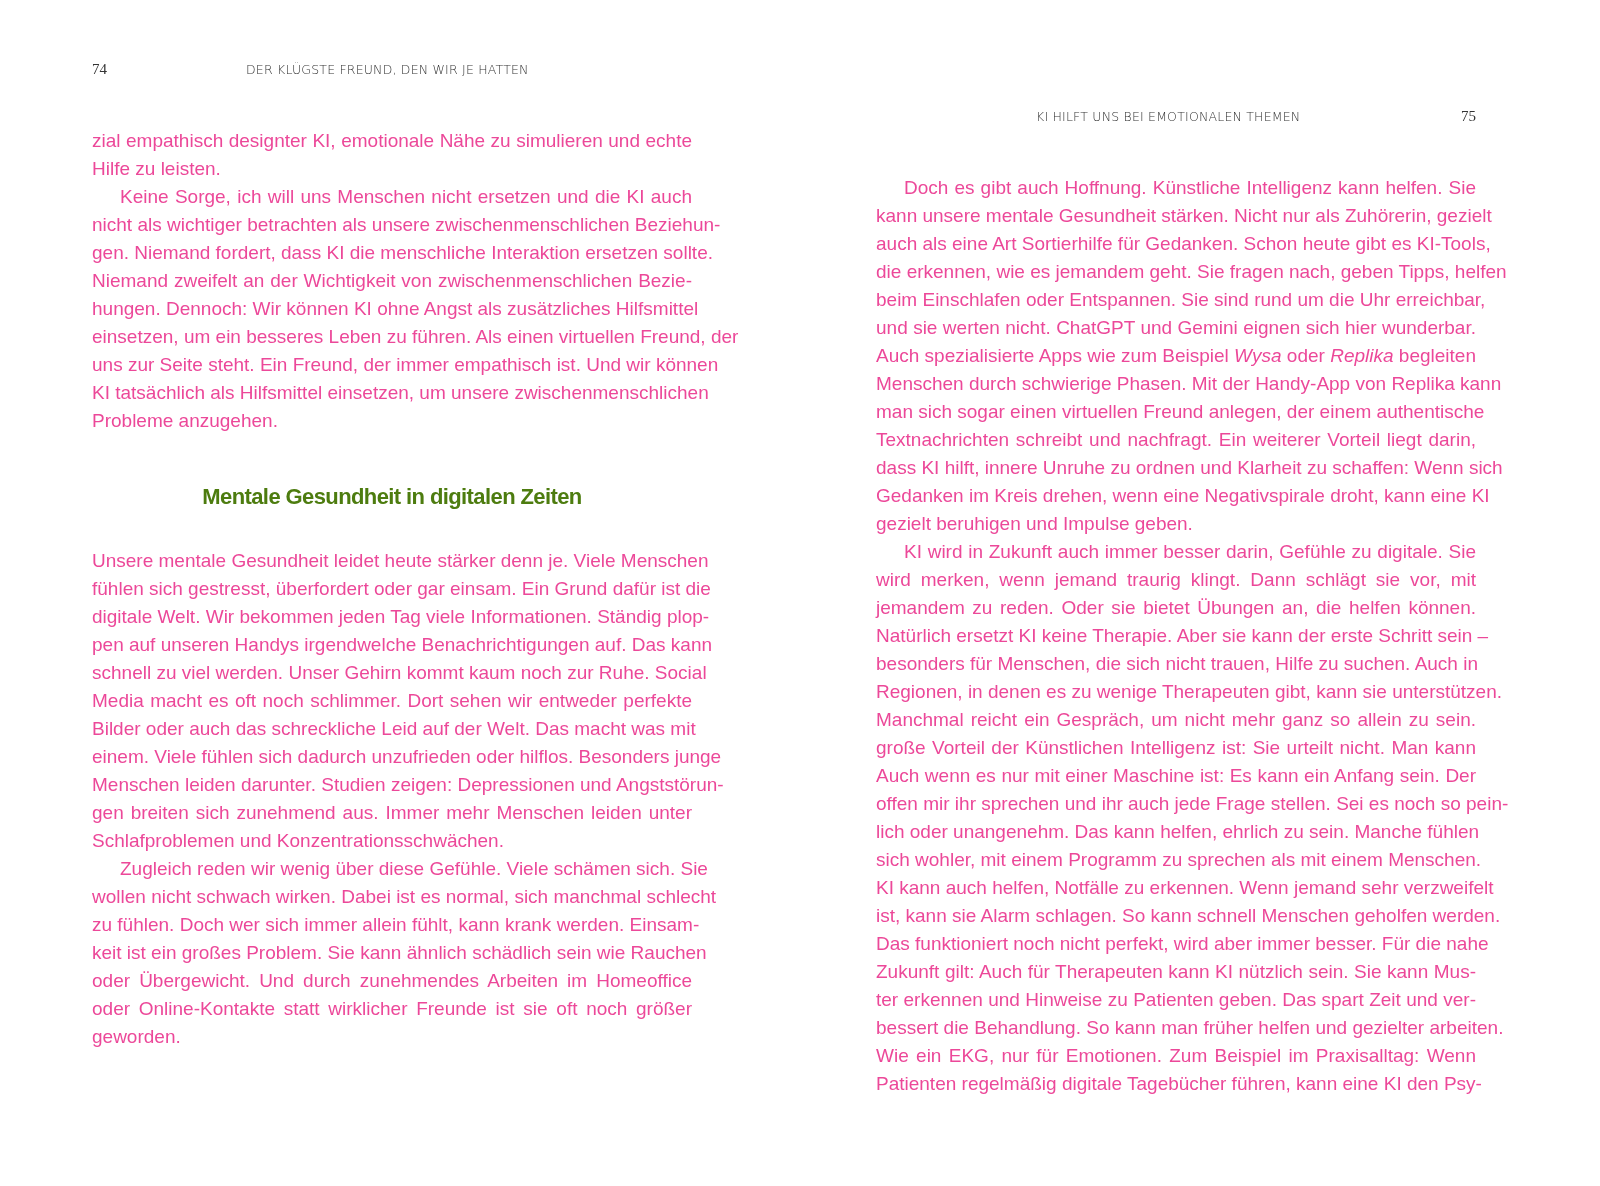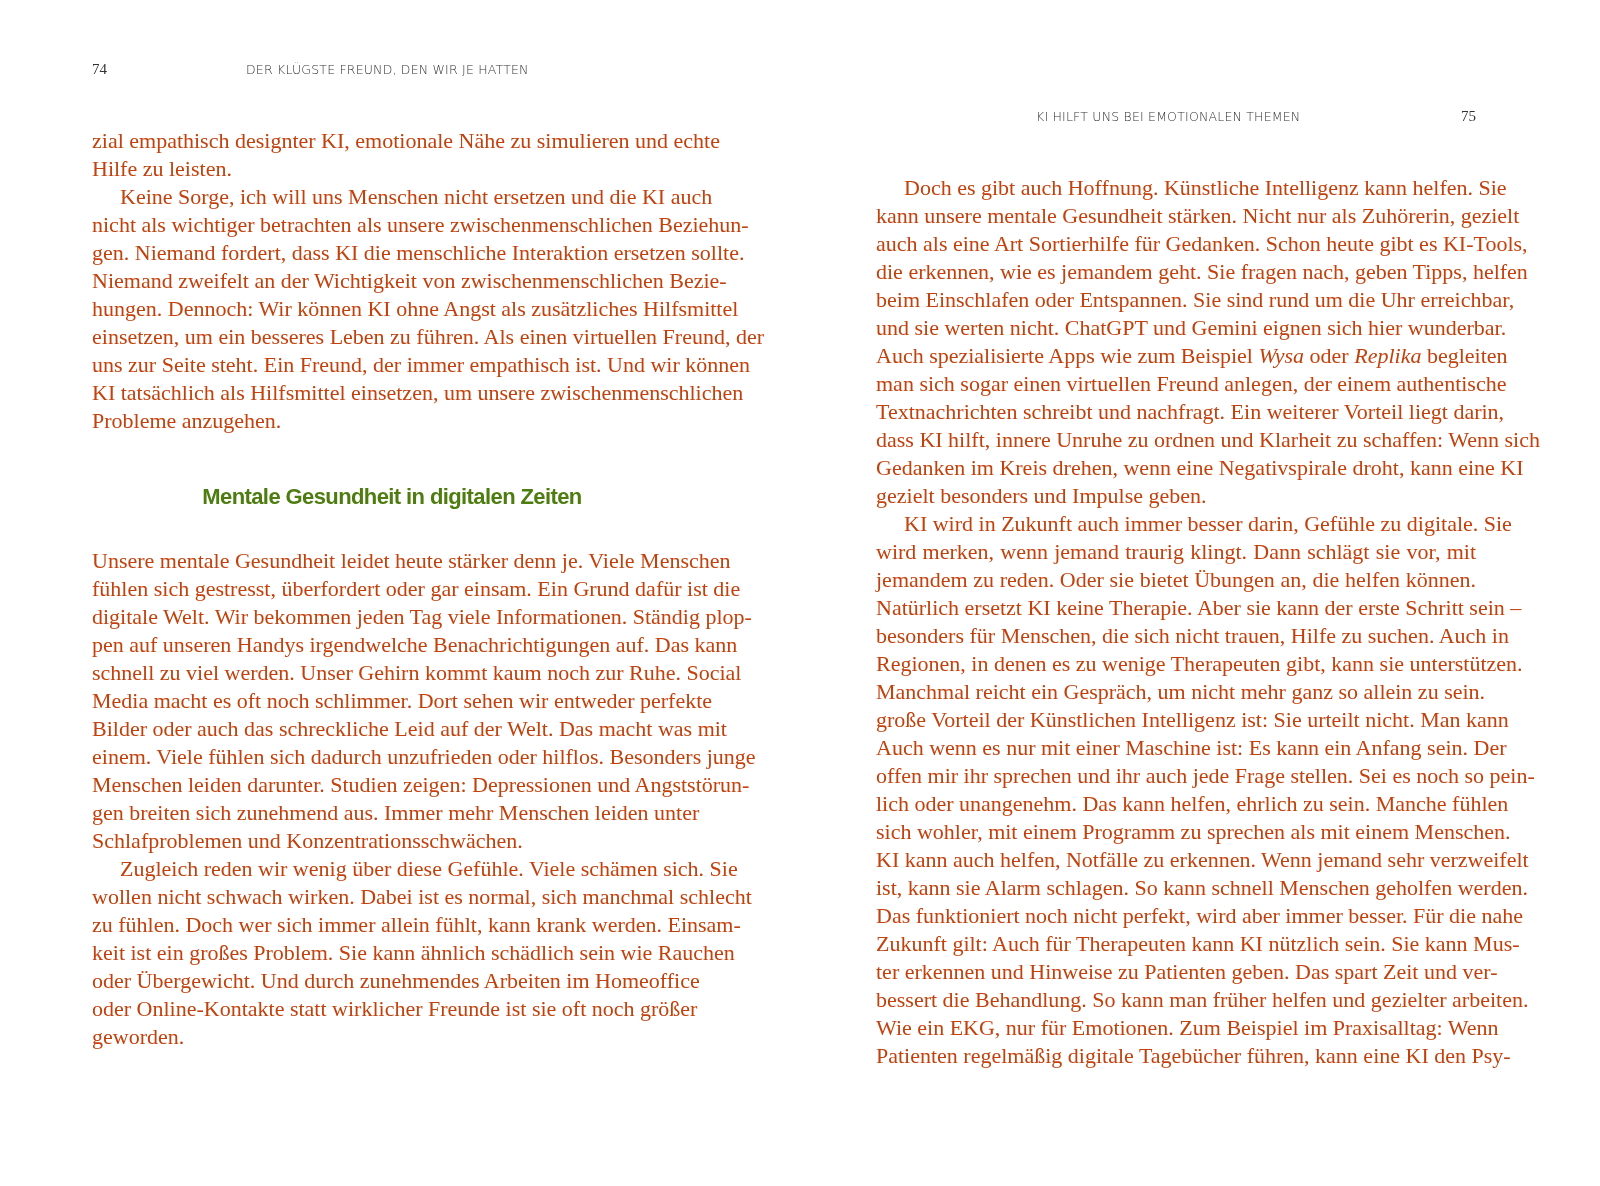--- a/index.html
+++ b/index.html
@@ -2,21 +2,21 @@
 <html><head>
   <meta charset="utf-8">
   <style>
     html, body { margin: 0; padding: 0; background: #ffffff; }
     body { width: 1600px; height: 1186px; position: relative; overflow: hidden; color: #1a1a1a; }
     .page { position: absolute; top: 0; height: 1186px; }
     .page-left { left: 0; width: 800px; }
     .page-right { left: 800px; width: 800px; margin-top: 47px; }
     .folio { position: absolute; top: 61px; font-family: "Liberation Serif", serif; font-size: 15px; color: #333; text-align: center; }
     .running-head { position: absolute; top: 62px; font-family: "DejaVu Sans", sans-serif; font-size: 12.5px; letter-spacing: 0.2px; color: #333; font-weight: 300; }
-    .body-text { position: absolute; width: 600px; font-family: Liberation Serif, serif; font-size: 22px; line-height: 28px; color: #c2410c; }
+    .body-text { position: absolute; width: 600px; font-family: Liberation Sans, sans-serif; font-size: 19px; line-height: 28px; color: #ec4899; }
     .line { display: block; white-space: nowrap; text-align: justify; text-align-last: justify; height: 28px; }
     .line.last { text-align-last: left; }
     .line.indent { padding-left: 28px; }
     .heading { position: absolute; left: 92px; width: 600px; top: 484px; text-align: center; font-family: Liberation Sans, sans-serif; font-weight: bold; font-size: 22px; letter-spacing: -0.6px; color: #4d7c0f; }
     em { font-style: italic; }
   </style>
 </head>
 <body>
 
 <div class="page page-left">
@@ -66,25 +66,26 @@
   <span class="folio" style="left:661px;">75</span>
 
   <div class="body-text" style="left:76px; top:127px;">
     <span class="line indent">Doch es gibt auch Hoffnung. Künstliche Intelligenz kann helfen. Sie</span>
     <span class="line">kann unsere mentale Gesundheit stärken. Nicht nur als Zuhörerin, gezielt</span>
     <span class="line">auch als eine Art Sortierhilfe für Gedanken. Schon heute gibt es KI-Tools,</span>
     <span class="line">die erkennen, wie es jemandem geht. Sie fragen nach, geben Tipps, helfen</span>
     <span class="line">beim Einschlafen oder Entspannen. Sie sind rund um die Uhr erreichbar,</span>
     <span class="line">und sie werten nicht. ChatGPT und Gemini eignen sich hier wunderbar.</span>
     <span class="line"><span>Auch spezialisierte Apps wie zum Beispiel </span><em>Wysa</em><span> oder </span><em>Replika</em><span> begleiten</span></span>
+    <span class="line">Menschen durch schwierige Phasen. Mit der Handy-App von Replika kann</span>
     <span class="line">man sich sogar einen virtuellen Freund anlegen, der einem authentische</span>
     <span class="line">Textnachrichten schreibt und nachfragt. Ein weiterer Vorteil liegt darin,</span>
     <span class="line">dass KI hilft, innere Unruhe zu ordnen und Klarheit zu schaffen: Wenn sich</span>
     <span class="line">Gedanken im Kreis drehen, wenn eine Negativspirale droht, kann eine KI</span>
-    <span class="line last">gezielt besonders und Impulse geben.</span>
+    <span class="line last">gezielt beruhigen und Impulse geben.</span>
 
     <span class="line indent">KI wird in Zukunft auch immer besser darin, Gefühle zu digitale. Sie</span>
     <span class="line">wird merken, wenn jemand traurig klingt. Dann schlägt sie vor, mit</span>
     <span class="line">jemandem zu reden. Oder sie bietet Übungen an, die helfen können.</span>
     <span class="line">Natürlich ersetzt KI keine Therapie. Aber sie kann der erste Schritt sein –</span>
     <span class="line">besonders für Menschen, die sich nicht trauen, Hilfe zu suchen. Auch in</span>
     <span class="line">Regionen, in denen es zu wenige Therapeuten gibt, kann sie unterstützen.</span>
     <span class="line">Manchmal reicht ein Gespräch, um nicht mehr ganz so allein zu sein.</span>
     <span class="line">große Vorteil der Künstlichen Intelligenz ist: Sie urteilt nicht. Man kann</span>
     <span class="line">Auch wenn es nur mit einer Maschine ist: Es kann ein Anfang sein. Der</span>

